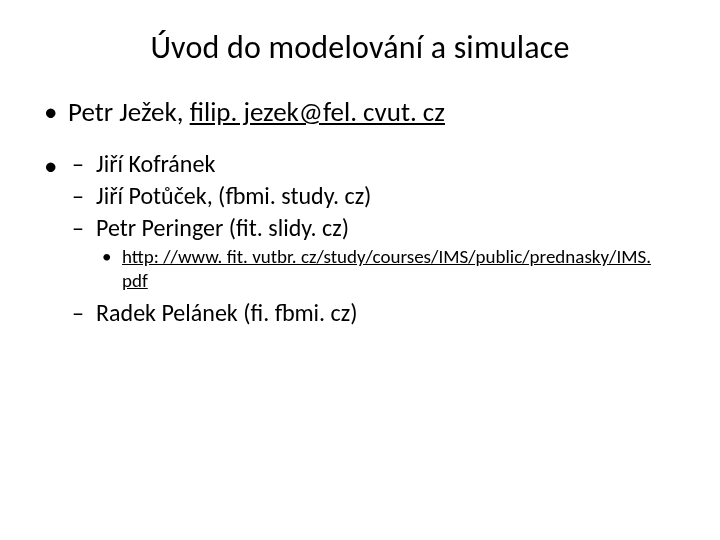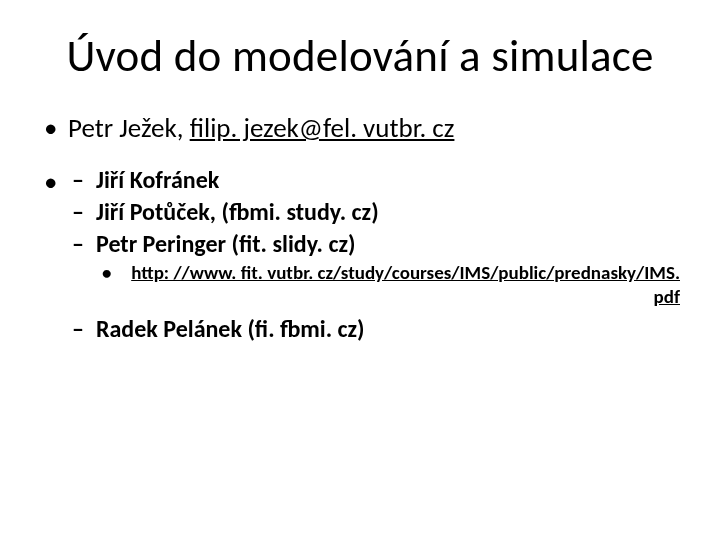--- a/index.html
+++ b/index.html
@@ -12,21 +12,21 @@
     color: #000000;
     overflow: hidden;
   }
   .slide {
     box-sizing: border-box;
     width: 720px;
     height: 540px;
     padding: 18px 40px 20px 40px;
   }
   .title {
-    font-size: 45px;
+    font-size: 32px;
     font-weight: 400;
     text-align: center;
     margin: 10px 0 28px 0;
     letter-spacing: 0.2px;
   }
   ul.level1 {
     list-style: none;
     margin: 0;
     padding: 0;
   }
@@ -48,34 +48,32 @@
     list-style: none;
     margin: 4px 0 0 0;
     padding: 0;
   }
   ul.level2 > li {
     font-size: 24px;
     margin-bottom: 2px;
     padding-left: 28px;
     position: relative;
     line-height: 1.25;
-    font-weight: bold;
   }
   ul.level2 > li::before {
     content: "–";
     position: absolute;
     left: 4px;
     top: 0;
     font-size: 24px;
   }
   ul.level3 {
     list-style: none;
     margin: 2px 0 6px 0;
     padding: 0;
-    text-align: right;
   }
   ul.level3 > li {
     font-size: 19px;
     margin-bottom: 1px;
     padding-left: 26px;
     position: relative;
     line-height: 1.25;
   }
   ul.level3 > li::before {
     content: "•";
@@ -92,21 +90,21 @@
 </head>
 <body>
 
 <div class="slide">
 
   <div class="title">Úvod do modelování a simulace</div>
 
   <ul class="level1">
 
     <li>
-      <span>Petr Ježek, </span><span class="link">filip. jezek@fel. vutbr. cz</span>
+      <span>Petr Ježek, </span><span class="link">filip. jezek@fel. cvut. cz</span>
     </li>
 
     <li>
       <ul class="level2">
         <li>Jiří Kofránek</li>
         <li>Jiří Potůček, (fbmi. study. cz)</li>
         <li>
           <span>Petr Peringer (fit. slidy. cz)</span>
           <ul class="level3">
             <li>

